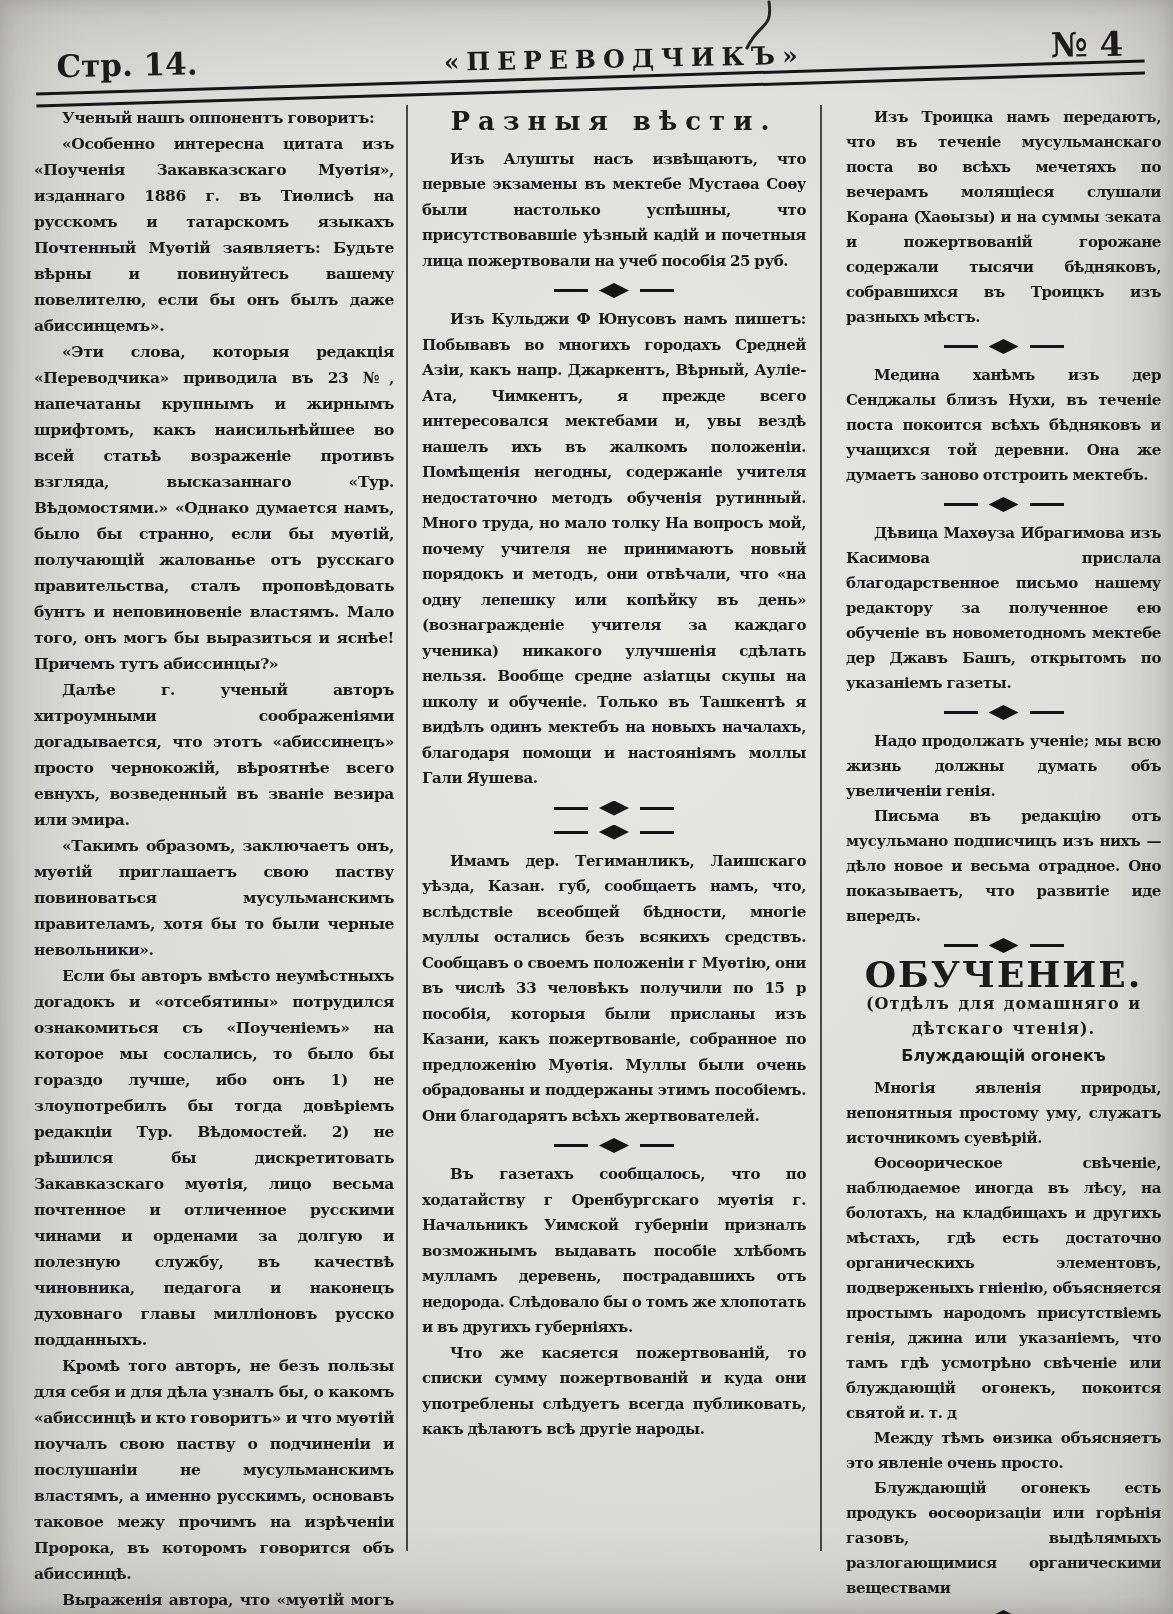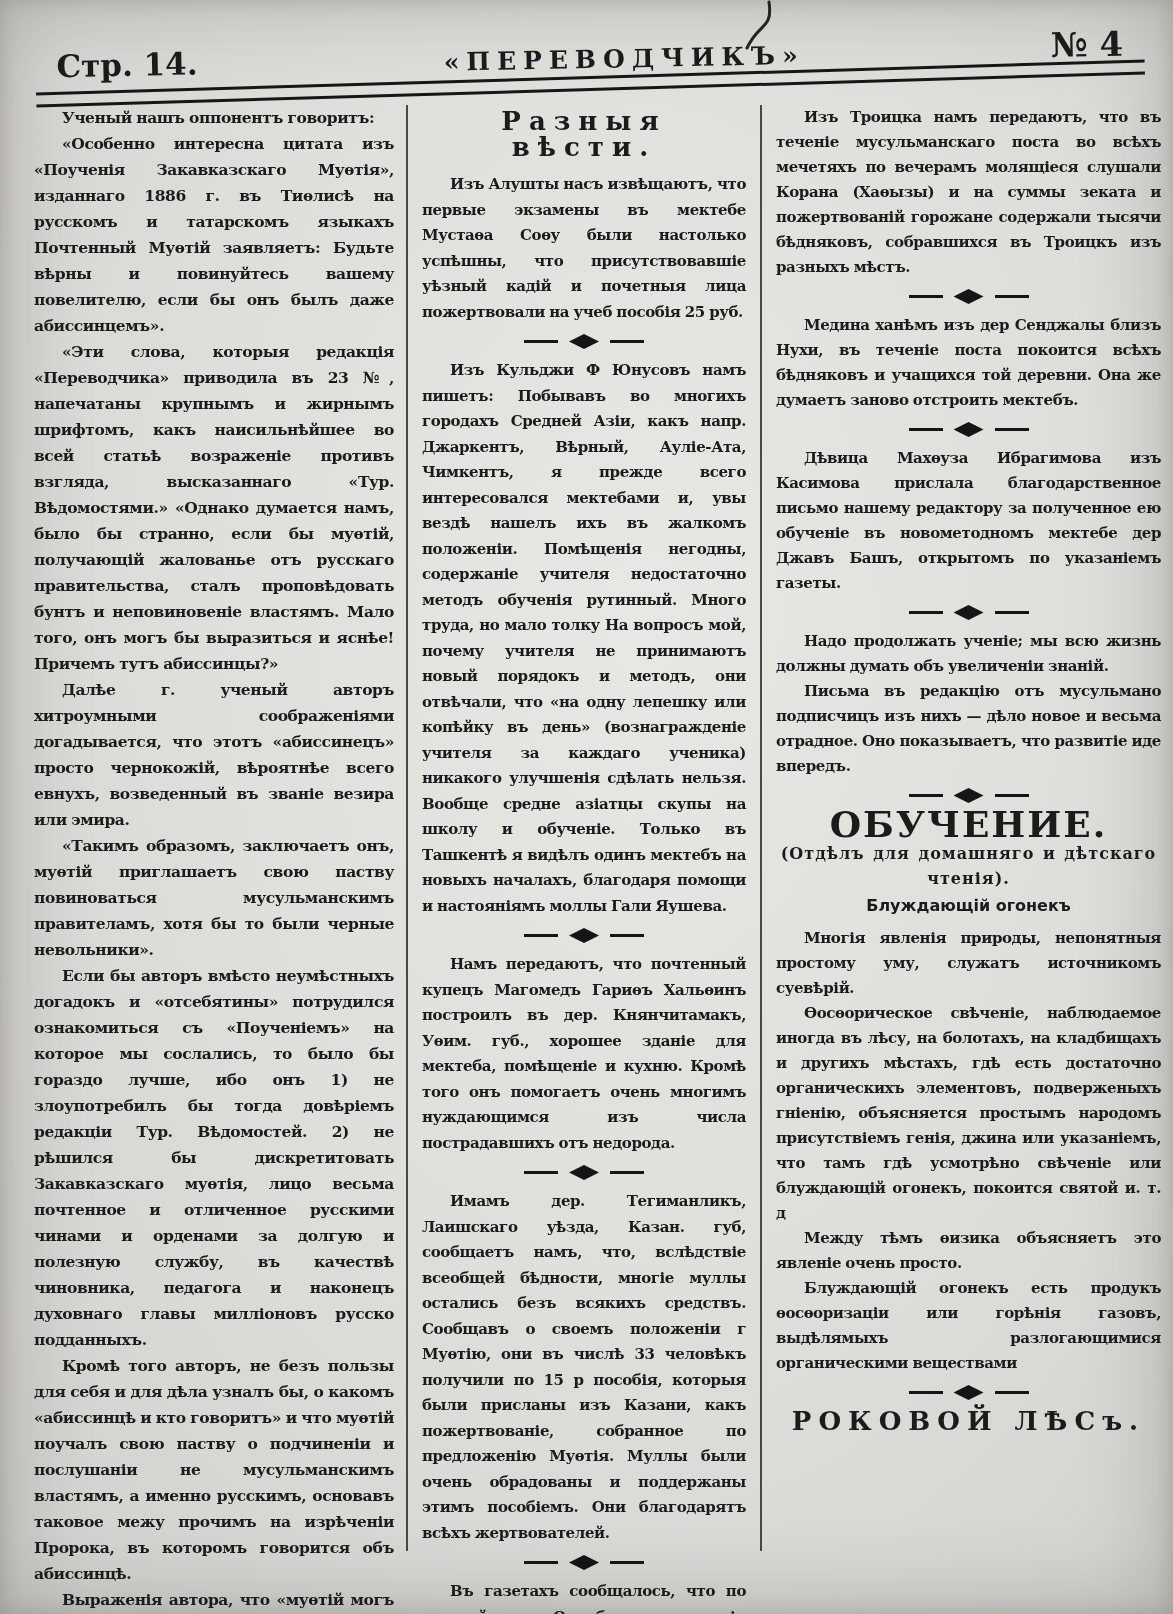--- a/index.html
+++ b/index.html
@@ -31,22 +31,22 @@
   .ink-smudge{position:absolute;left:63%;top:0;}
   
   .content{
     display:flex;align-items:stretch;
     padding:14px 12px 0 34px;
     box-sizing:border-box;
     height:1460px;
   }
   .col{box-sizing:border-box;}
   .col-1{width:372px;padding-right:12px;font-size:15.5px;line-height:26px;}
-  .col-2{width:352px;padding:0 14px;font-size:15px;line-height:25.5px;}
-  .col-3{flex:1;padding-left:14px;font-size:15px;line-height:25px;}
+  .col-2{width:412px;padding:0 14px;font-size:15px;line-height:25.5px;}
+  .col-3{flex:1;padding-left:24px;font-size:15px;line-height:25px;}
   .vrule{width:2px;background:#2d2d2d;opacity:.85;}
   p{
     margin:0;
     text-indent:28px;
     text-align:justify;
     font-weight:bold;
     letter-spacing:-0.4px;
     word-spacing:-0.5px;
   }
   
@@ -119,21 +119,20 @@
           <span class="dline"></span>
         </div>
 
       <p>Изъ Кульджи Ф Юнусовъ намъ пишетъ: Побывавъ во многихъ городахъ Средней Азіи, какъ напр. Джаркентъ, Вѣрный, Ауліе-Ата, Чимкентъ, я прежде всего интересовался мектебами и, увы вездѣ нашелъ ихъ въ жалкомъ положеніи. Помѣщенія негодны, содержаніе учителя недостаточно методъ обученія рутинный. Много труда, но мало толку На вопросъ мой, почему учителя не принимаютъ новый порядокъ и методъ, они отвѣчали, что «на одну лепешку или копѣйку въ день» (вознагражденіе учителя за каждаго ученика) никакого улучшенія сдѣлать нельзя. Вообще средне азіатцы скупы на школу и обученіе. Только въ Ташкентѣ я видѣлъ одинъ мектебъ на новыхъ началахъ, благодаря помощи и настояніямъ моллы Гали Яушева.</p>
       <div class="divider">
           <span class="dline"></span>
           <span class="ddiamond"></span>
           <span class="dline"></span>
         </div>
 
-      <p>Намъ передаютъ, что почтенный купецъ Магомедъ Гариѳъ Хальѳинъ построилъ въ дер. Княнчитамакъ, Уѳим. губ., хорошее зданіе для мектеба, помѣщеніе и кухню. Кромѣ того онъ помогаетъ очень многимъ нуждающимся изъ числа пострадавшихъ отъ недорода.</p>
       <div class="divider">
           <span class="dline"></span>
           <span class="ddiamond"></span>
           <span class="dline"></span>
         </div>
 
       <p>Имамъ дер. Тегиманликъ, Лаишскаго уѣзда, Казан. губ, сообщаетъ намъ, что, вслѣдствіе всеобщей бѣдности, многіе муллы остались безъ всякихъ средствъ. Сообщавъ о своемъ положеніи г Муѳтію, они въ числѣ 33 человѣкъ получили по 15 р пособія, которыя были присланы изъ Казани, какъ пожертвованіе, собранное по предложенію Муѳтія. Муллы были очень обрадованы и поддержаны этимъ пособіемъ. Они благодарятъ всѣхъ жертвователей.</p>
       <div class="divider">
           <span class="dline"></span>
           <span class="ddiamond"></span>
@@ -162,21 +161,21 @@
           <span class="dline"></span>
         </div>
 
       <p>Дѣвица Махѳуза Ибрагимова изъ Касимова прислала благодарственное письмо нашему редактору за полученное ею обученіе въ новометодномъ мектебе дер Джавъ Башъ, открытомъ по указаніемъ газеты.</p>
       <div class="divider">
           <span class="dline"></span>
           <span class="ddiamond"></span>
           <span class="dline"></span>
         </div>
 
-      <p>Надо продолжать ученіе; мы всю жизнь должны думать объ увеличеніи знаній.</p>
+      <p>Надо продолжать ученіе; мы всю жизнь должны думать объ увеличеніи генія.</p>
       <p>Письма въ редакцію отъ мусульмано подписчицъ изъ нихъ — дѣло новое и весьма отрадное. Оно показываетъ, что развитіе иде впередъ.</p>
       <div class="divider">
           <span class="dline"></span>
           <span class="ddiamond"></span>
           <span class="dline"></span>
         </div>
 
       <div class="sec-title">ОБУЧЕНИЕ.</div>
       <div class="sec-subtitle">(Отдѣлъ для домашняго и дѣтскаго чтенія).</div>
       <div class="sec-subheading">Блуждающій огонекъ</div>

